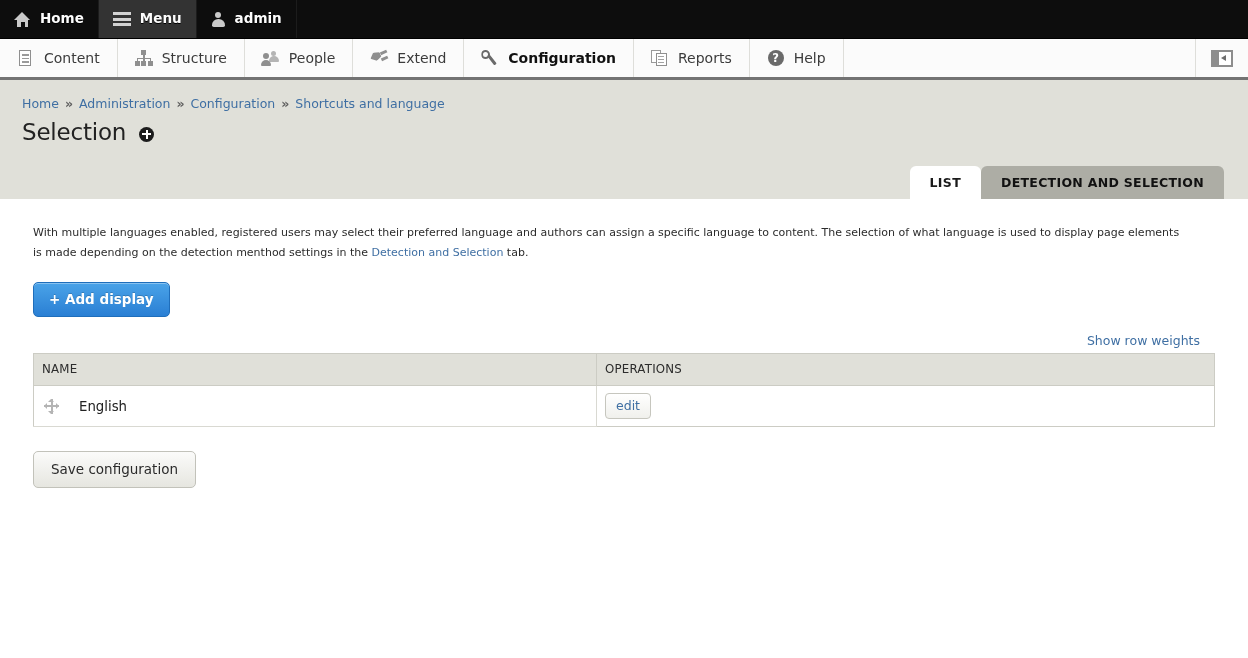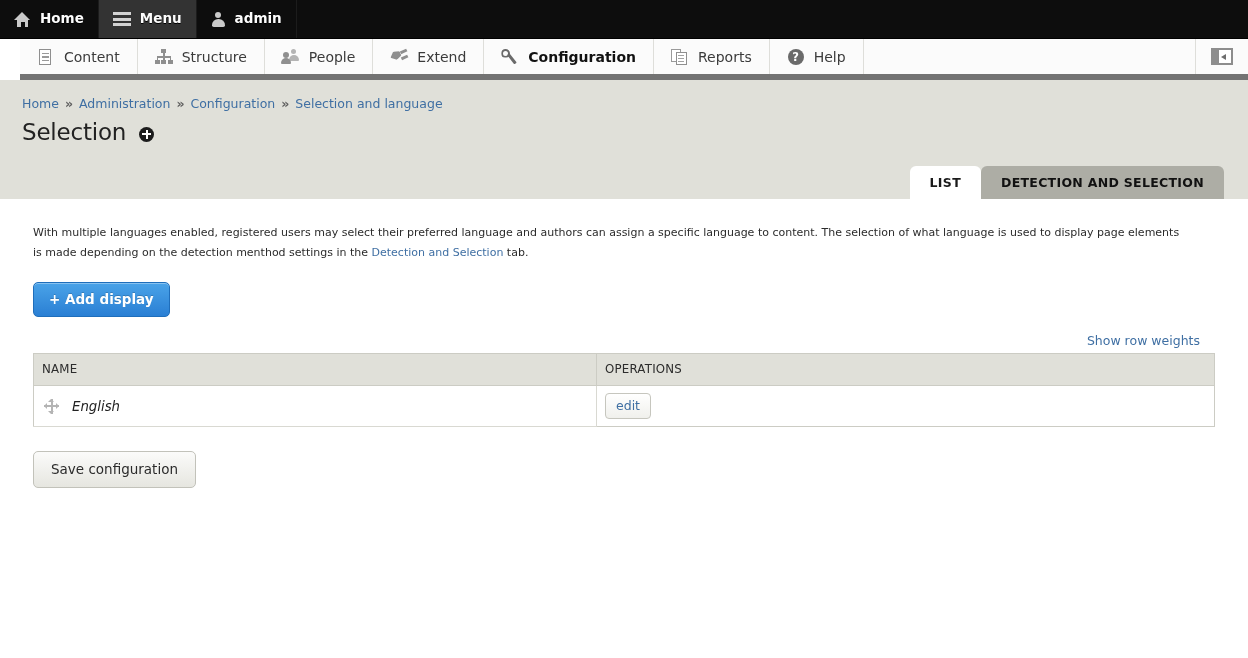--- a/index.html
+++ b/index.html
@@ -81,25 +81,24 @@
   .ico-person .torso {
     position: absolute; left: 1px; top: 7px;
     width: 13px; height: 8px; background: #c9c9c9;
     border-radius: 7px 7px 2px 2px;
   }
 
   
   .menu-bar {
     height: 41px;
     background: #fbfbfb;
-    border-bottom: 6px solid #737373;
+    border-bottom: 3px solid #737373;
     display: flex;
     align-items: stretch;
     position: relative;
-    margin-left: 20px;
   }
   .mb-item {
     display: flex;
     align-items: center;
     gap: 9px;
     padding: 0 17px;
     font-size: 14px;
     color: #3b3b3b;
     cursor: pointer;
     border-right: 1px solid #dededa;
@@ -322,21 +321,21 @@
     letter-spacing: 0.2px;
   }
   .lang-table th.col-name { width: 563px; border-right: 1px solid #ccccc4; }
   .lang-table td {
     padding: 0; vertical-align: middle; height: 41px;
   }
   .lang-table td.col-name {
     border-right: 1px solid #d9d9d2;
     border-bottom: 1px solid #d9d9d2;
   }
-  .name-cell { display: flex; align-items: flex-end; gap: 13px; padding-left: 10px; font-style: italic; }
+  .name-cell { display: flex; align-items: flex-end; gap: 20px; padding-left: 10px; }
   .drag-handle {
     width: 15px; height: 15px; position: relative; cursor: move; opacity: 0.75;
   }
   .drag-handle .hbar {
     position: absolute; left: 0; top: 6.5px; width: 15px; height: 2px; background: #9b9b9b;
   }
   .drag-handle .vbar {
     position: absolute; left: 6.5px; top: 0; width: 2px; height: 15px; background: #9b9b9b;
   }
   .drag-handle .ar {
@@ -500,21 +499,21 @@
 
 <div class="page-head">
 
   <div class="breadcrumb">
     <a>Home</a>
     <span class="sep">»</span>
     <a>Administration</a>
     <span class="sep">»</span>
     <a>Configuration</a>
     <span class="sep">»</span>
-    <a>Selection and language</a>
+    <a>Shortcuts and language</a>
   </div>
 
   <div class="title-row">
     <h1 class="page-title">Selection</h1>
     <span class="ctx-btn"></span>
   </div>
 
   <div class="tabs">
     <div class="tab active">
       <span>LIST</span>

